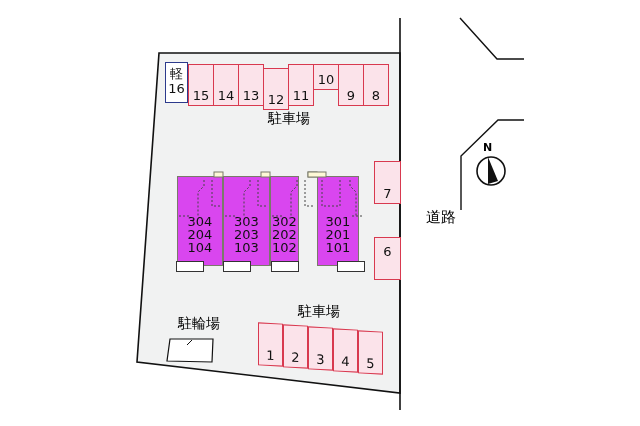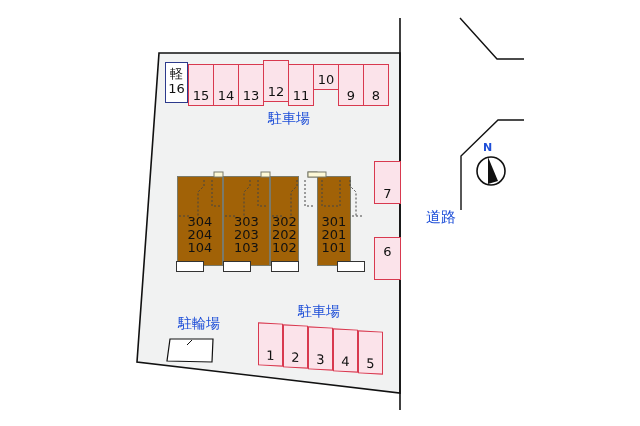--- a/index.html
+++ b/index.html
@@ -1,21 +1,21 @@
 <!DOCTYPE html>
 <html><head>
 <meta charset="utf-8">
 <style>
   html,body{margin:0;padding:0;background:#fff;}
   body{width:640px;height:426px;position:relative;overflow:hidden;font-family:"DejaVu Sans","Liberation Sans",sans-serif;}
   svg{position:absolute;left:0;top:0;}
-  .lbl{position:absolute;color:#1d4ed8;font-size:13px;line-height:1;white-space:nowrap;}
+  .lbl{position:absolute;color:#000000;font-size:13px;line-height:1;white-space:nowrap;}
   .slot{position:absolute;box-sizing:border-box;background:#fbe3ea;border:1.3px solid #d8394f;display:flex;align-items:flex-end;justify-content:center;padding-bottom:2px;font-size:13px;color:#111;}
   .kei{position:absolute;box-sizing:border-box;background:#fff;border:1.5px solid #2c3a8c;font-size:13px;color:#111;text-align:center;line-height:15px;}
-  .unit{position:absolute;box-sizing:border-box;background:#a16207;border:1px solid #7a7a6a;}
+  .unit{position:absolute;box-sizing:border-box;background:#d946ef;border:1px solid #7a7a6a;}
   .unitnums{position:absolute;left:0;right:0;top:38px;text-align:center;font-size:13px;line-height:13px;color:#111;}
   .balc{position:absolute;box-sizing:border-box;background:#fff;border:1px solid #333;height:11px;}
 </style>
 </head>
 <body>
 
 <svg width="640" height="426">
   <polygon points="159,53 400,53 400,393 137,362" fill="#f1f2f2" stroke="#111" stroke-width="1.6"></polygon>
   <line x1="400" y1="18" x2="400" y2="410" stroke="#111" stroke-width="1.6"></line>
   <polyline points="460,18 497,59 524,59" fill="none" stroke="#111" stroke-width="1.4"></polyline>
@@ -33,21 +33,21 @@
 <div class="lbl" style="left:483px;top:142px;font-size:11px;font-weight:bold;">N</div>
 
 <div class="kei" style="left:165px;top:62px;width:23px;height:41px;padding-top:3px;">
   <div>軽</div>
   <div>16</div>
 </div>
 
 <div class="slot" style="left:188px;top:64px;width:26px;height:42px;">15</div>
 <div class="slot" style="left:213px;top:64px;width:26px;height:42px;">14</div>
 <div class="slot" style="left:238px;top:64px;width:26px;height:42px;">13</div>
-<div class="slot" style="left:263px;top:60px;width:26px;height:42px;">12</div>
+<div class="slot" style="left:263px;top:68px;width:26px;height:42px;">12</div>
 <div class="slot" style="left:288px;top:64px;width:26px;height:42px;">11</div>
 <div class="slot" style="left:313px;top:64px;width:26px;height:26px;">10</div>
 <div class="slot" style="left:338px;top:64px;width:26px;height:42px;">9</div>
 <div class="slot" style="left:363px;top:64px;width:26px;height:42px;">8</div>
 
 <div class="lbl" style="left:268px;top:111px;font-size:14px;">駐車場</div>
 
 <div class="unit" style="left:177px;top:176px;width:46px;height:90px;">
   <div class="unitnums">
     <div>304</div>
@@ -62,21 +62,21 @@
       <div>103</div>
   </div>
 </div>
 <div class="unit" style="left:270px;top:176px;width:29px;height:90px;">
   <div class="unitnums">
     <div>302</div>
       <div>202</div>
       <div>102</div>
   </div>
 </div>
-<div class="unit" style="left:317px;top:176px;width:34px;height:90px;">
+<div class="unit" style="left:317px;top:176px;width:42px;height:90px;">
   <div class="unitnums">
     <div>301</div>
       <div>201</div>
       <div>101</div>
   </div>
 </div>
 
 <svg width="640" height="426" style="pointer-events:none;">
   <g stroke="#444" stroke-width="1" stroke-dasharray="2,2" fill="none">
     <polyline points="204,180 204,186 198,192 198,216"></polyline>

